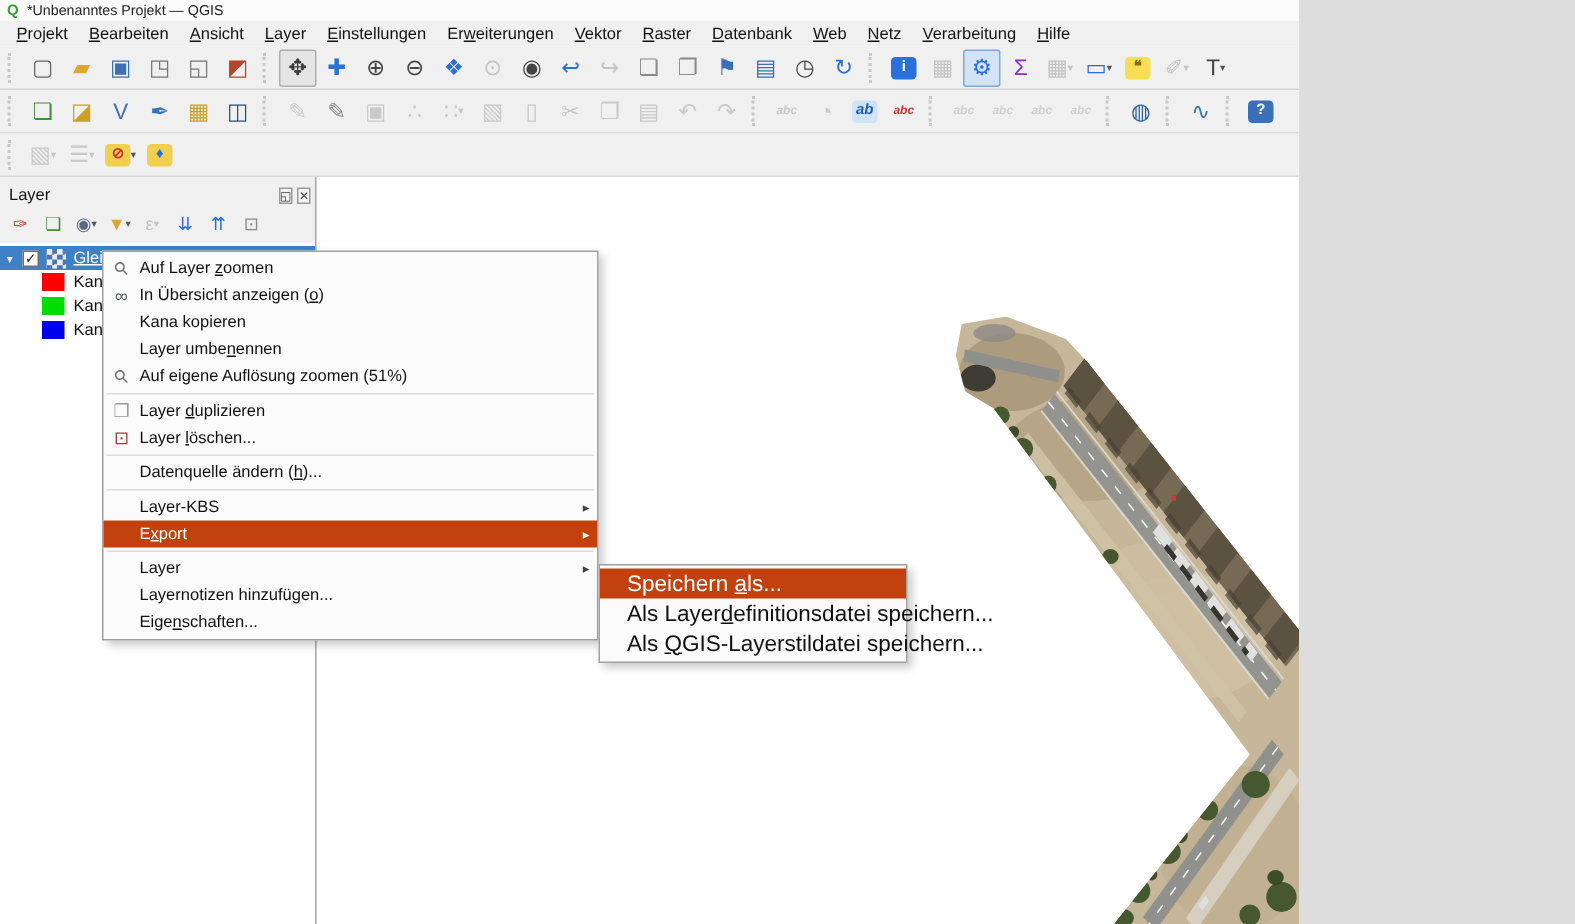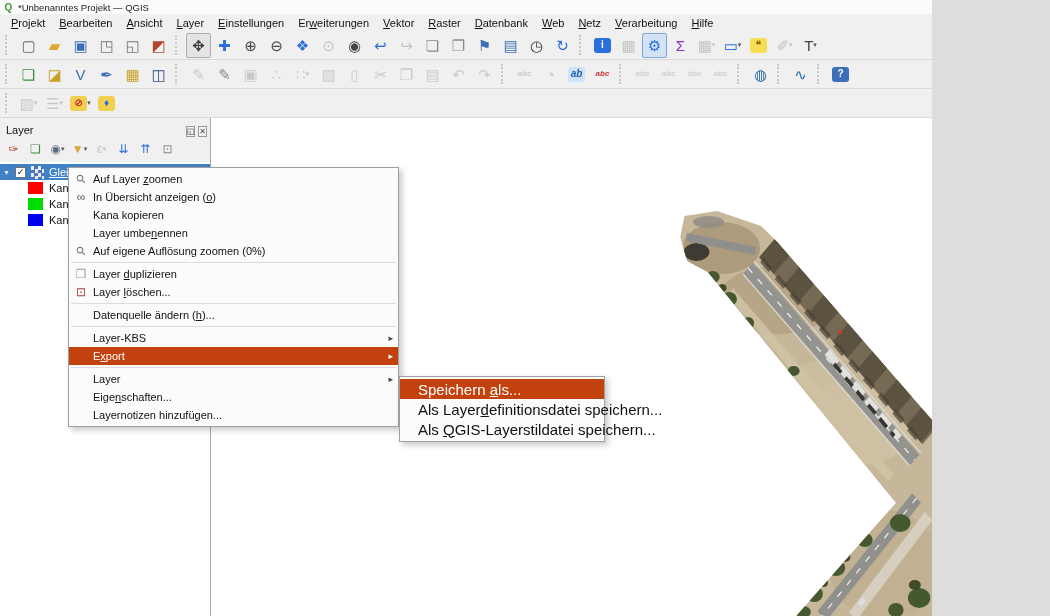--- a/index.html
+++ b/index.html
@@ -1,18 +1,18 @@
 <!DOCTYPE html>
 <html><head>
 <meta charset="utf-8">
 <style>
 *{box-sizing:border-box}
 body{margin:0;font-family:"Liberation Sans",sans-serif;background:#ddd}
 u{text-decoration:underline}
-.app{position:relative;width:932px;height:616px;background:#fff;overflow:hidden;font-size:11px;color:#111}
+.app{position:relative;width:866px;height:616px;background:#fff;overflow:hidden;font-size:11px;color:#111}
 
 .titlebar{height:14px;background:#fbfbfb;display:flex;align-items:center;gap:4px;padding-left:3px;font-size:9.5px;color:#222}
 .logo{width:11px;height:11px;color:#3f9b35;font-weight:700;font-size:10px;line-height:11px;text-align:center}
 .logo::before{content:"Q"}
 
 .menubar{height:17px;background:#f0f0f0;display:flex;align-items:center;padding-left:4px}
 .mb-item{padding:1px 7px;cursor:default}
 
 .tbrow{height:29px;background:#f0f0f0;border-bottom:1px solid #d9d9d9;display:flex;align-items:center;padding-left:2px;gap:1px}
 .tb-btn{width:25px;height:25px;display:flex;align-items:center;justify-content:center;border:1px solid transparent;border-radius:2px;flex:none}
@@ -427,21 +427,21 @@
       <div class="m-row">
         <span class="m-ic"></span>
         <span class="m-lbl">Kana kopieren</span>
       </div>
       <div class="m-row">
         <span class="m-ic"></span>
         <span class="m-lbl">Layer umbe<u>n</u>ennen</span>
       </div>
       <div class="m-row">
         <span class="m-ic" style="color: rgb(119, 119, 119); transform: rotate(-45deg);">⚲</span>
-        <span class="m-lbl">Auf eigene Auflösung zoomen (0%)</span>
+        <span class="m-lbl">Auf eigene Auflösung zoomen (51%)</span>
       </div>
       <div class="m-sep"></div>
       <div class="m-row">
         <span class="m-ic" style="color: rgb(154, 154, 154);">❐</span>
         <span class="m-lbl">Layer <u>d</u>uplizieren</span>
       </div>
       <div class="m-row">
         <span class="m-ic" style="color: rgb(176, 58, 58);">⊡</span>
         <span class="m-lbl">Layer <u>l</u>öschen...</span>
       </div>
@@ -462,25 +462,25 @@
         <span class="m-arrow">▸</span>
       </div>
       <div class="m-sep"></div>
       <div class="m-row">
         <span class="m-ic"></span>
         <span class="m-lbl">Layer</span>
         <span class="m-arrow">▸</span>
       </div>
       <div class="m-row">
         <span class="m-ic"></span>
+        <span class="m-lbl">Layernotizen hinzufügen...</span>
+      </div>
+      <div class="m-row">
+        <span class="m-ic"></span>
         <span class="m-lbl">Eige<u>n</u>schaften...</span>
-      </div>
-      <div class="m-row">
-        <span class="m-ic"></span>
-        <span class="m-lbl">Layernotizen hinzufügen...</span>
       </div>
     </div>
   <div class="context-menu" id="sub">
       <div class="m-row sel">
         <span class="m-ic"></span>
         <span class="m-lbl">Speichern <u>a</u>ls...</span>
       </div>
       <div class="m-row">
         <span class="m-ic"></span>
         <span class="m-lbl">Als Layer<u>d</u>efinitionsdatei speichern...</span>

